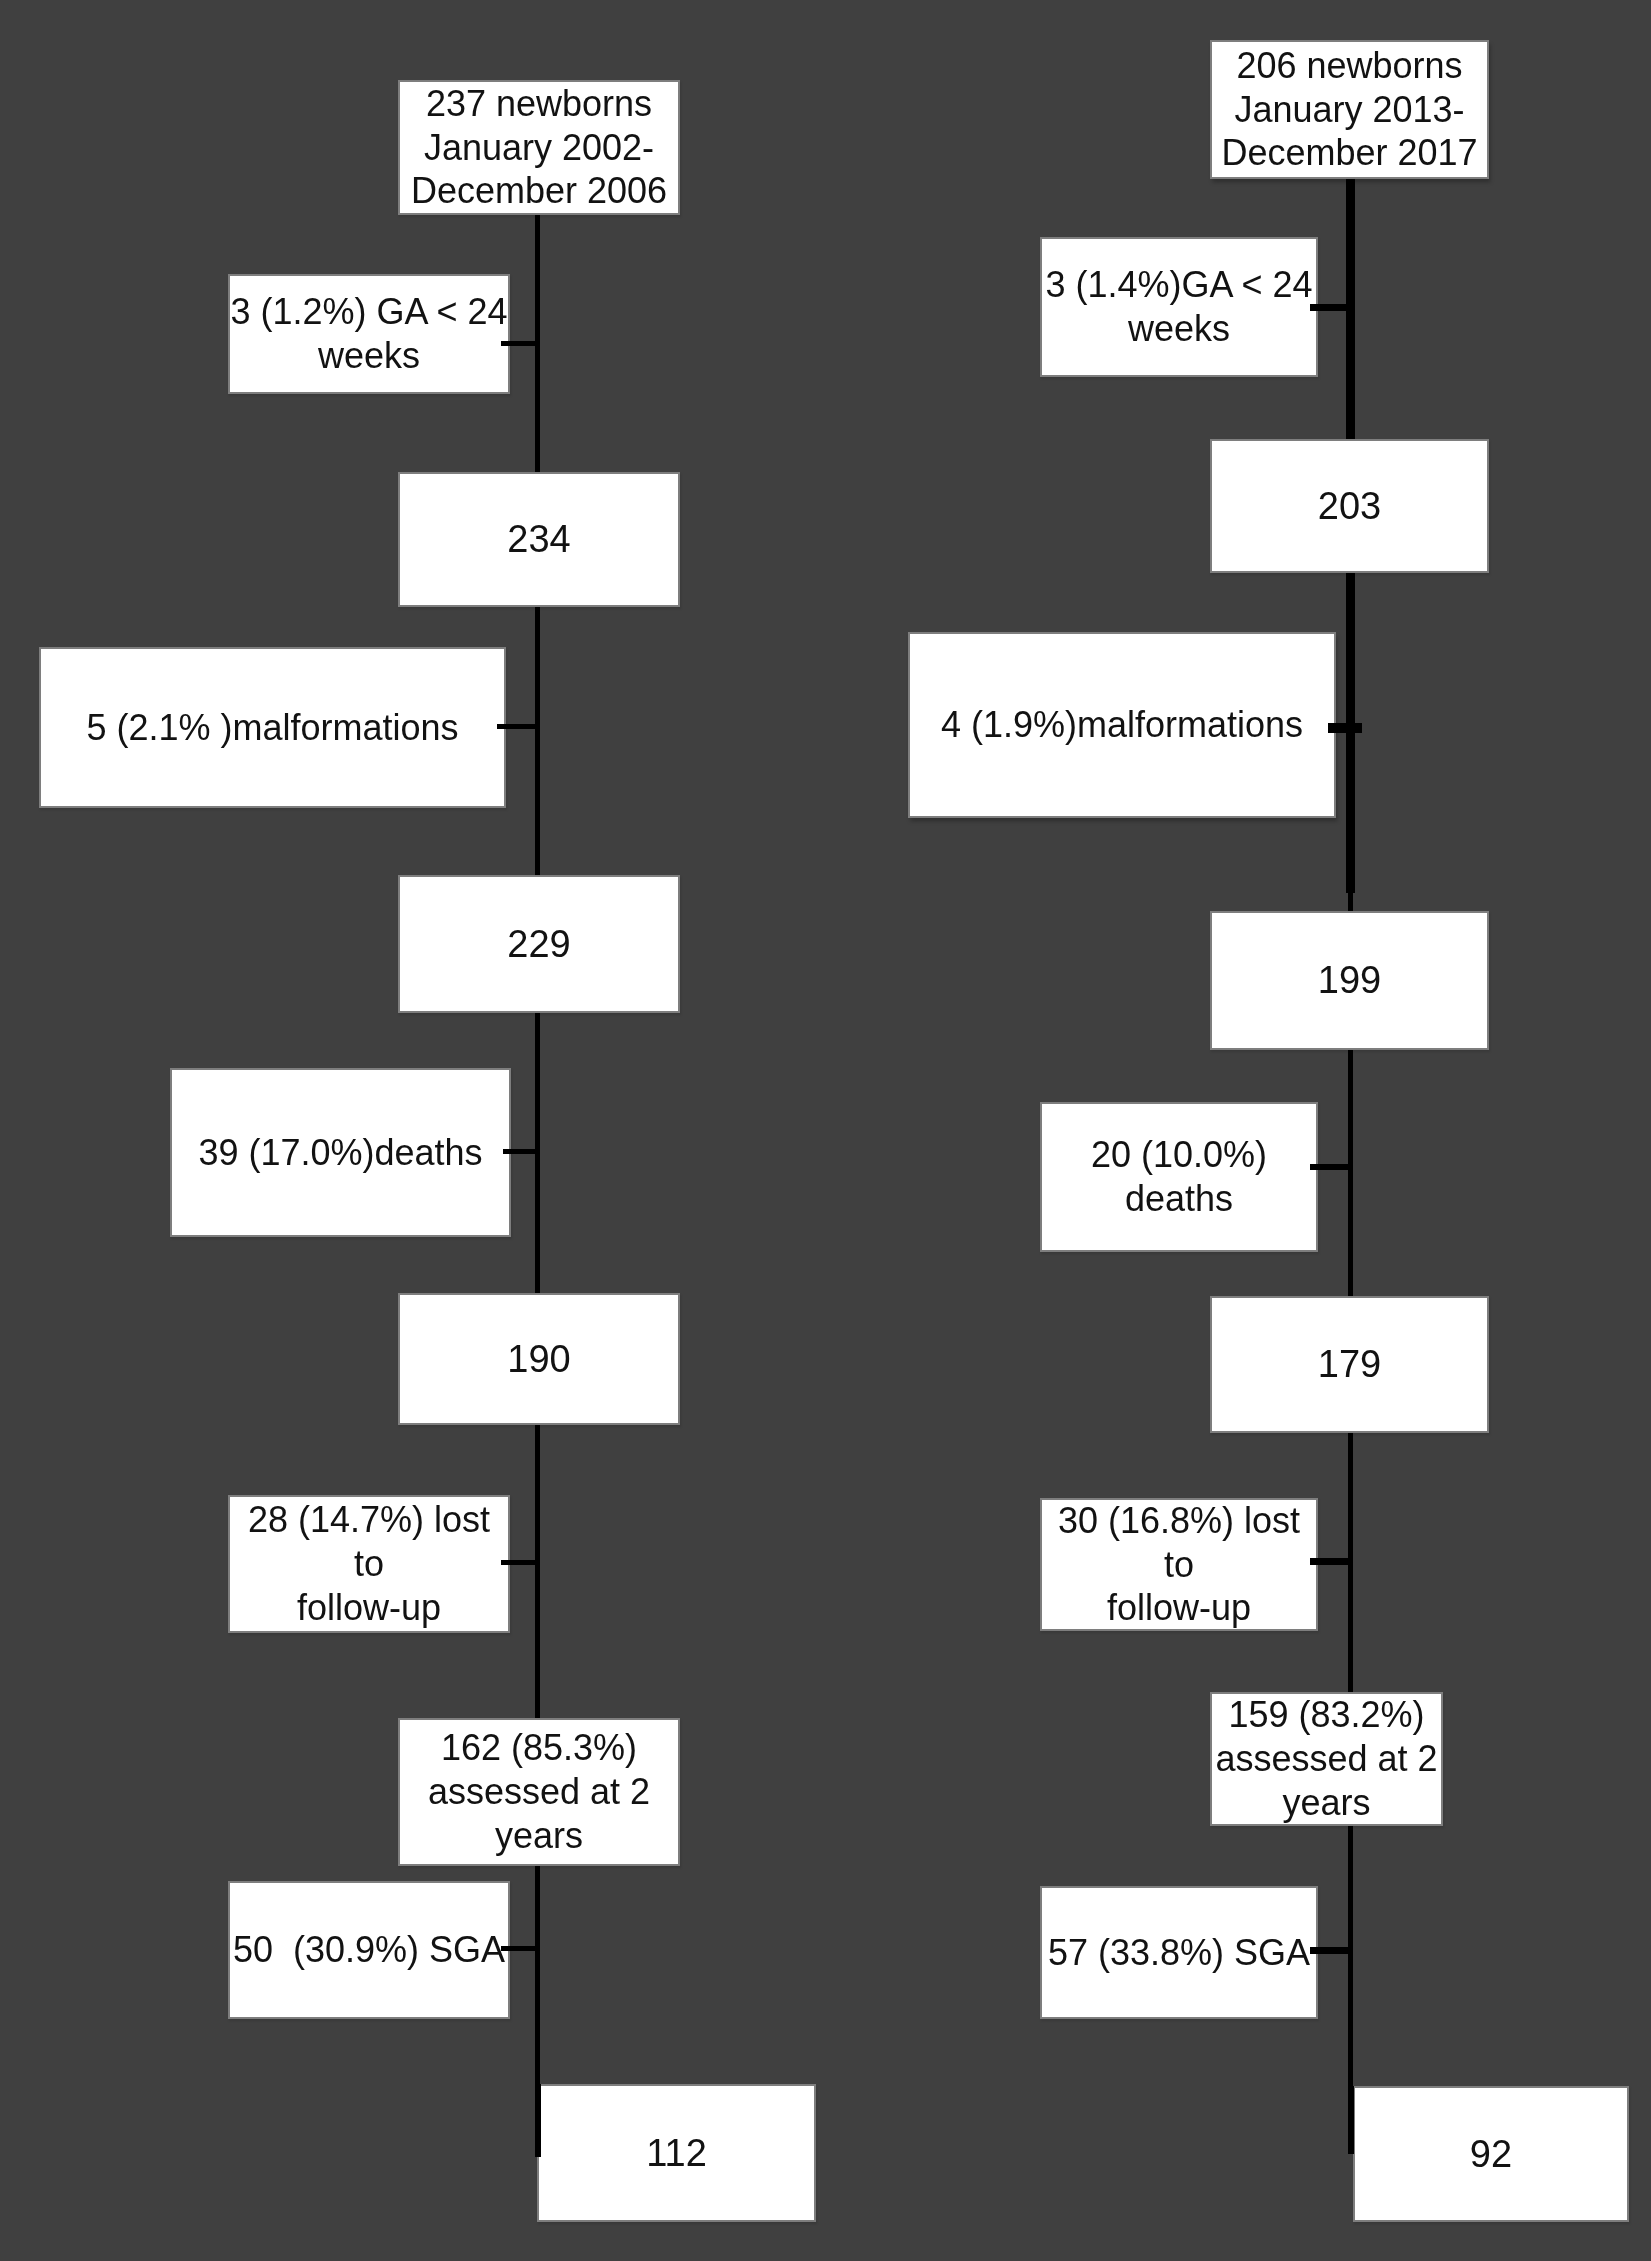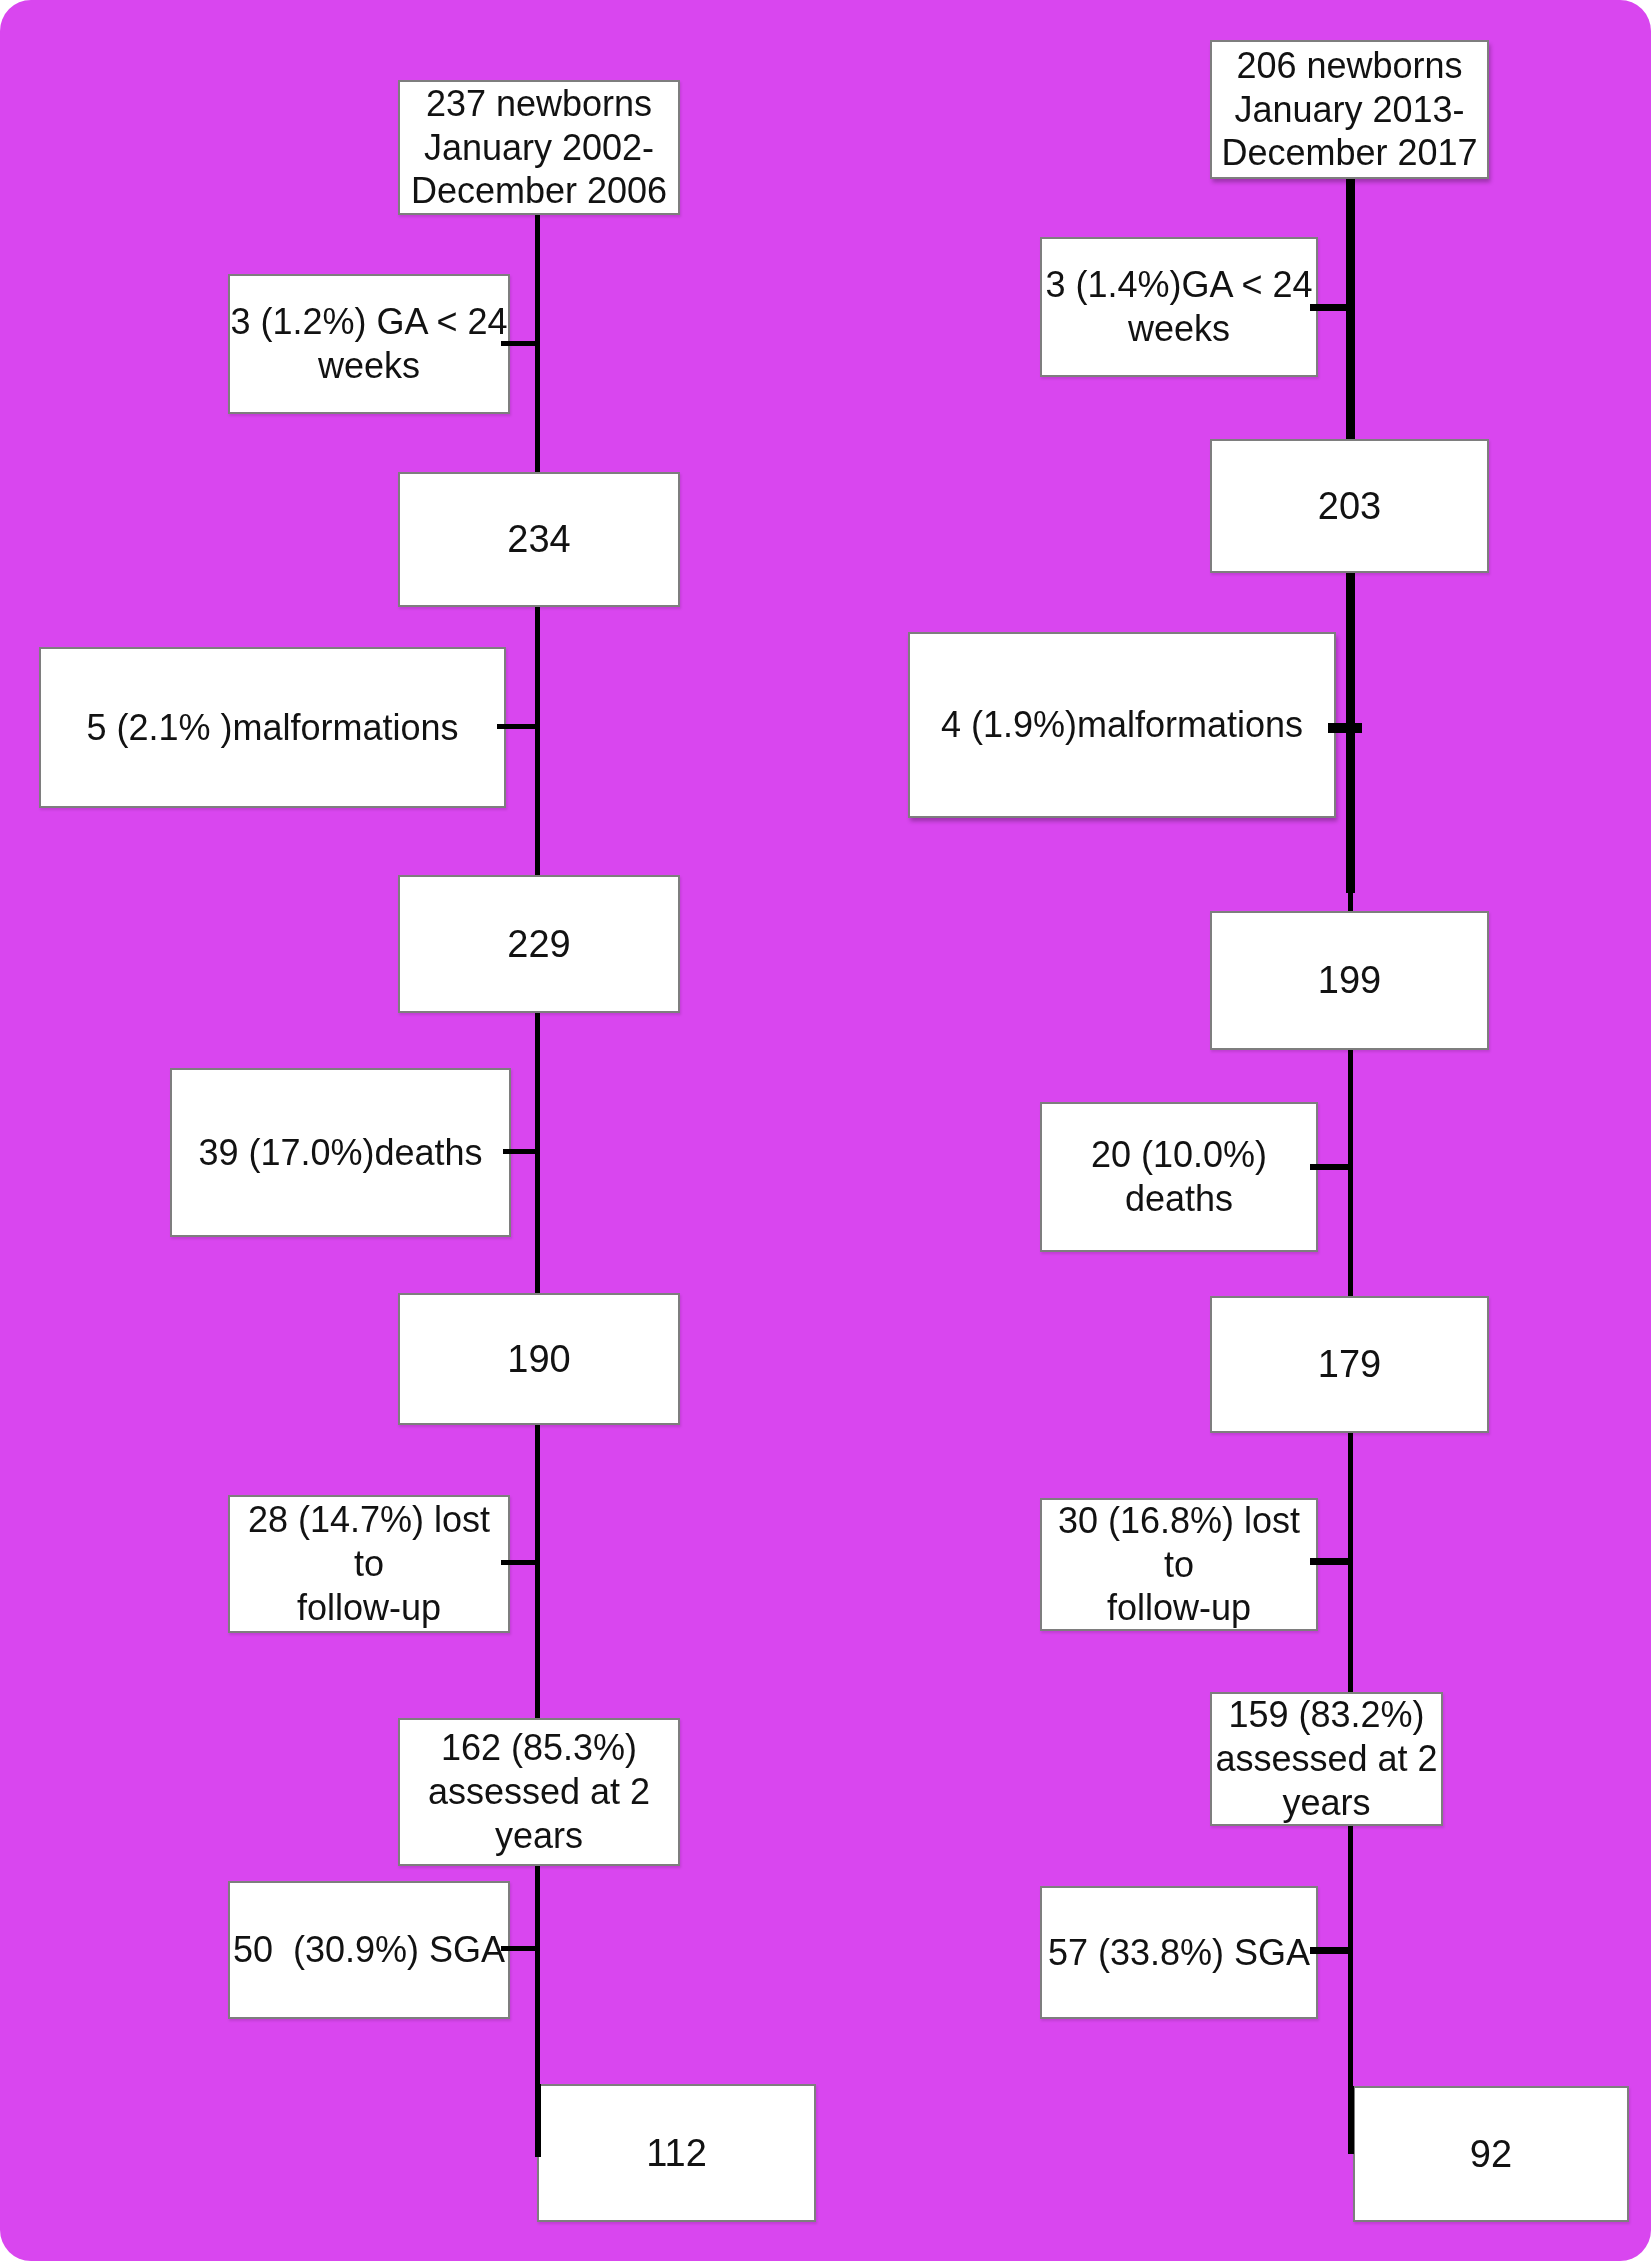--- a/index.html
+++ b/index.html
@@ -1,24 +1,23 @@
 <!DOCTYPE html>
 <html style="font-size:9.5px"><head>
 <meta charset="utf-8">
 <style>
   html, body { margin: 0; padding: 0; background: #ffffff; }
   #canvas {
     position: relative;
     width: 1651px;
     height: 2261px;
-    background: #d946ef;
+    background: #404040;
     font-family: "Liberation Sans", sans-serif;
     color: #121212;
     overflow: hidden;
-    border-radius: 31px;
   }
   .b {
     position: absolute;
     box-sizing: border-box;
     background: #ffffff;
     border: 2.4px solid #7e7e7e;
     display: flex;
     flex-direction: column;
     justify-content: center;
     align-items: center;
@@ -51,21 +50,21 @@
   <div class="tick" style="left:503px;top:1149px;width:37px;height:5.3px"></div>
   <div class="tick" style="left:501px;top:1560px;width:39px;height:5.3px"></div>
   <div class="tick" style="left:501px;top:1946px;width:39px;height:5.3px"></div>
 
   <div class="b" style="left:398px;top:80px;width:282px;height:135px">
     <span>237 newborns</span>
     <span>January 2002-</span>
     <span>December 2006</span>
   </div>
 
-  <div class="b" style="left:228px;top:274px;width:282px;height:140px">
+  <div class="b" style="left:228px;top:274px;width:282px;height:120px">
     <span>3 (1.2%) GA &lt; 24</span>
     <span>weeks</span>
   </div>
 
   <div class="b num" style="left:398px;top:472px;width:282px;height:135px">
     <span>234</span>
   </div>
 
   <div class="b" style="left:39px;top:647px;width:467px;height:161px">
     <span>5 (2.1% )malformations</span>

